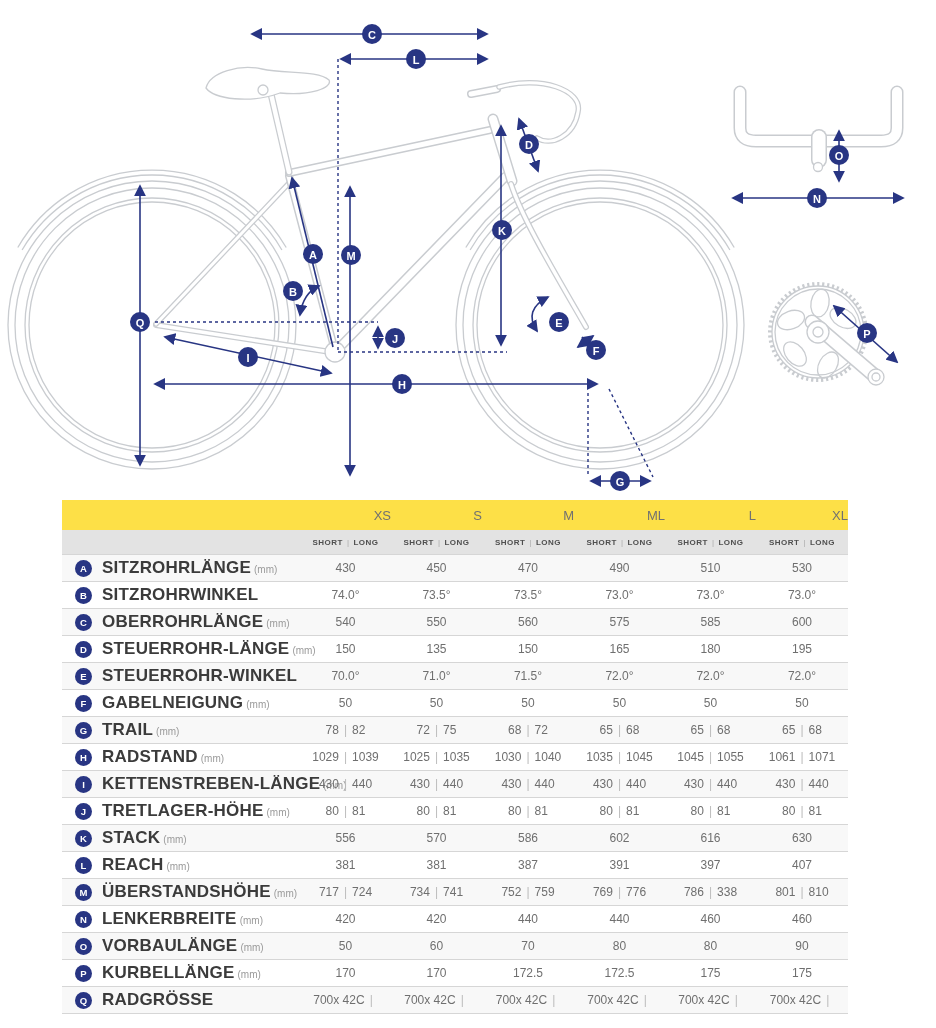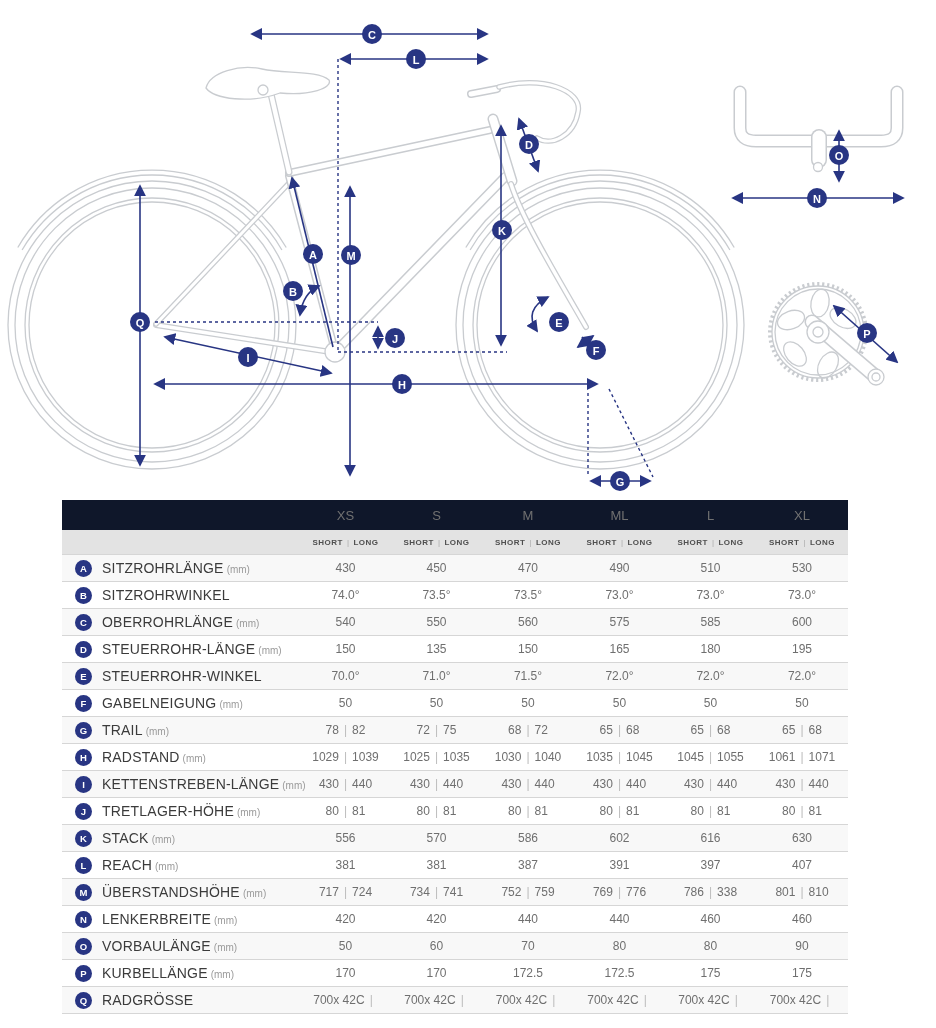--- a/index.html
+++ b/index.html
@@ -14,30 +14,30 @@
   .fillw{fill:#ffffff;stroke:#c9ccd0;stroke-width:1.3;}
 
   .dim{stroke:#283583;stroke-width:1.6;fill:none;}
   .dash{stroke:#283583;stroke-width:1.4;fill:none;stroke-dasharray:3 3;}
   #badge-layer text{fill:#fff;font-size:11px;font-weight:bold;text-anchor:middle;dominant-baseline:central;font-family:"Liberation Sans",sans-serif;}
 
   
   .table-wrap{padding-left:62px;}
   table.geo{border-collapse:collapse;table-layout:fixed;width:786px;font-family:"Liberation Sans",sans-serif;}
   table.geo th, table.geo td{padding:0;height:26px;vertical-align:middle;}
-  tr.size-row th{background:#0f172a;height:30px;font-size:13px;font-weight:normal;color:#717171;text-align:center;}
+  tr.size-row th{background:#fde047;height:30px;font-size:13px;font-weight:normal;color:#717171;text-align:right;}
   tr.sub-row th{background:#e3e3e3;height:24px;font-size:8px;font-weight:bold;color:#4f4f4f;text-align:center;letter-spacing:.5px;}
   tr.sub-row th .hpipe{color:#aaaaaa;margin:0 4px;font-weight:normal;}
   tbody tr{border-bottom:1px solid #d6d6d6;}
   tbody tr:first-child{border-top:1px solid #d6d6d6;}
   tbody tr:nth-child(odd){background:#f8f8f8;}
   tbody tr:nth-child(even){background:#ffffff;}
   td.label-cell{text-align:left;white-space:nowrap;}
   .rowbadge{display:inline-flex;align-items:center;justify-content:center;width:17px;height:17px;border-radius:50%;background:#283583;color:#fff;font-size:9.5px;font-weight:bold;margin:0 10px 0 13px;vertical-align:middle;}
-  .rowlabel{font-size:14px;font-weight:normal;color:#3b3b3b;letter-spacing:.2px;margin-top:27px;}
+  .rowlabel{font-size:17px;font-weight:bold;color:#3b3b3b;letter-spacing:.2px;margin-top:27px;}
   .rowunit{font-size:10px;color:#9a9a9a;margin-left:3px;margin-top:9px;}
   td.value-cell{text-align:center;font-size:12px;color:#6f6f6f;}
   .vpipe{color:#bcbcbc;margin:0 5px;}
 </style>
 </head>
 <body>
 
 <div class="diagram-wrap">
 <svg viewBox="0 0 936 500" width="936" height="500">
   <defs>

